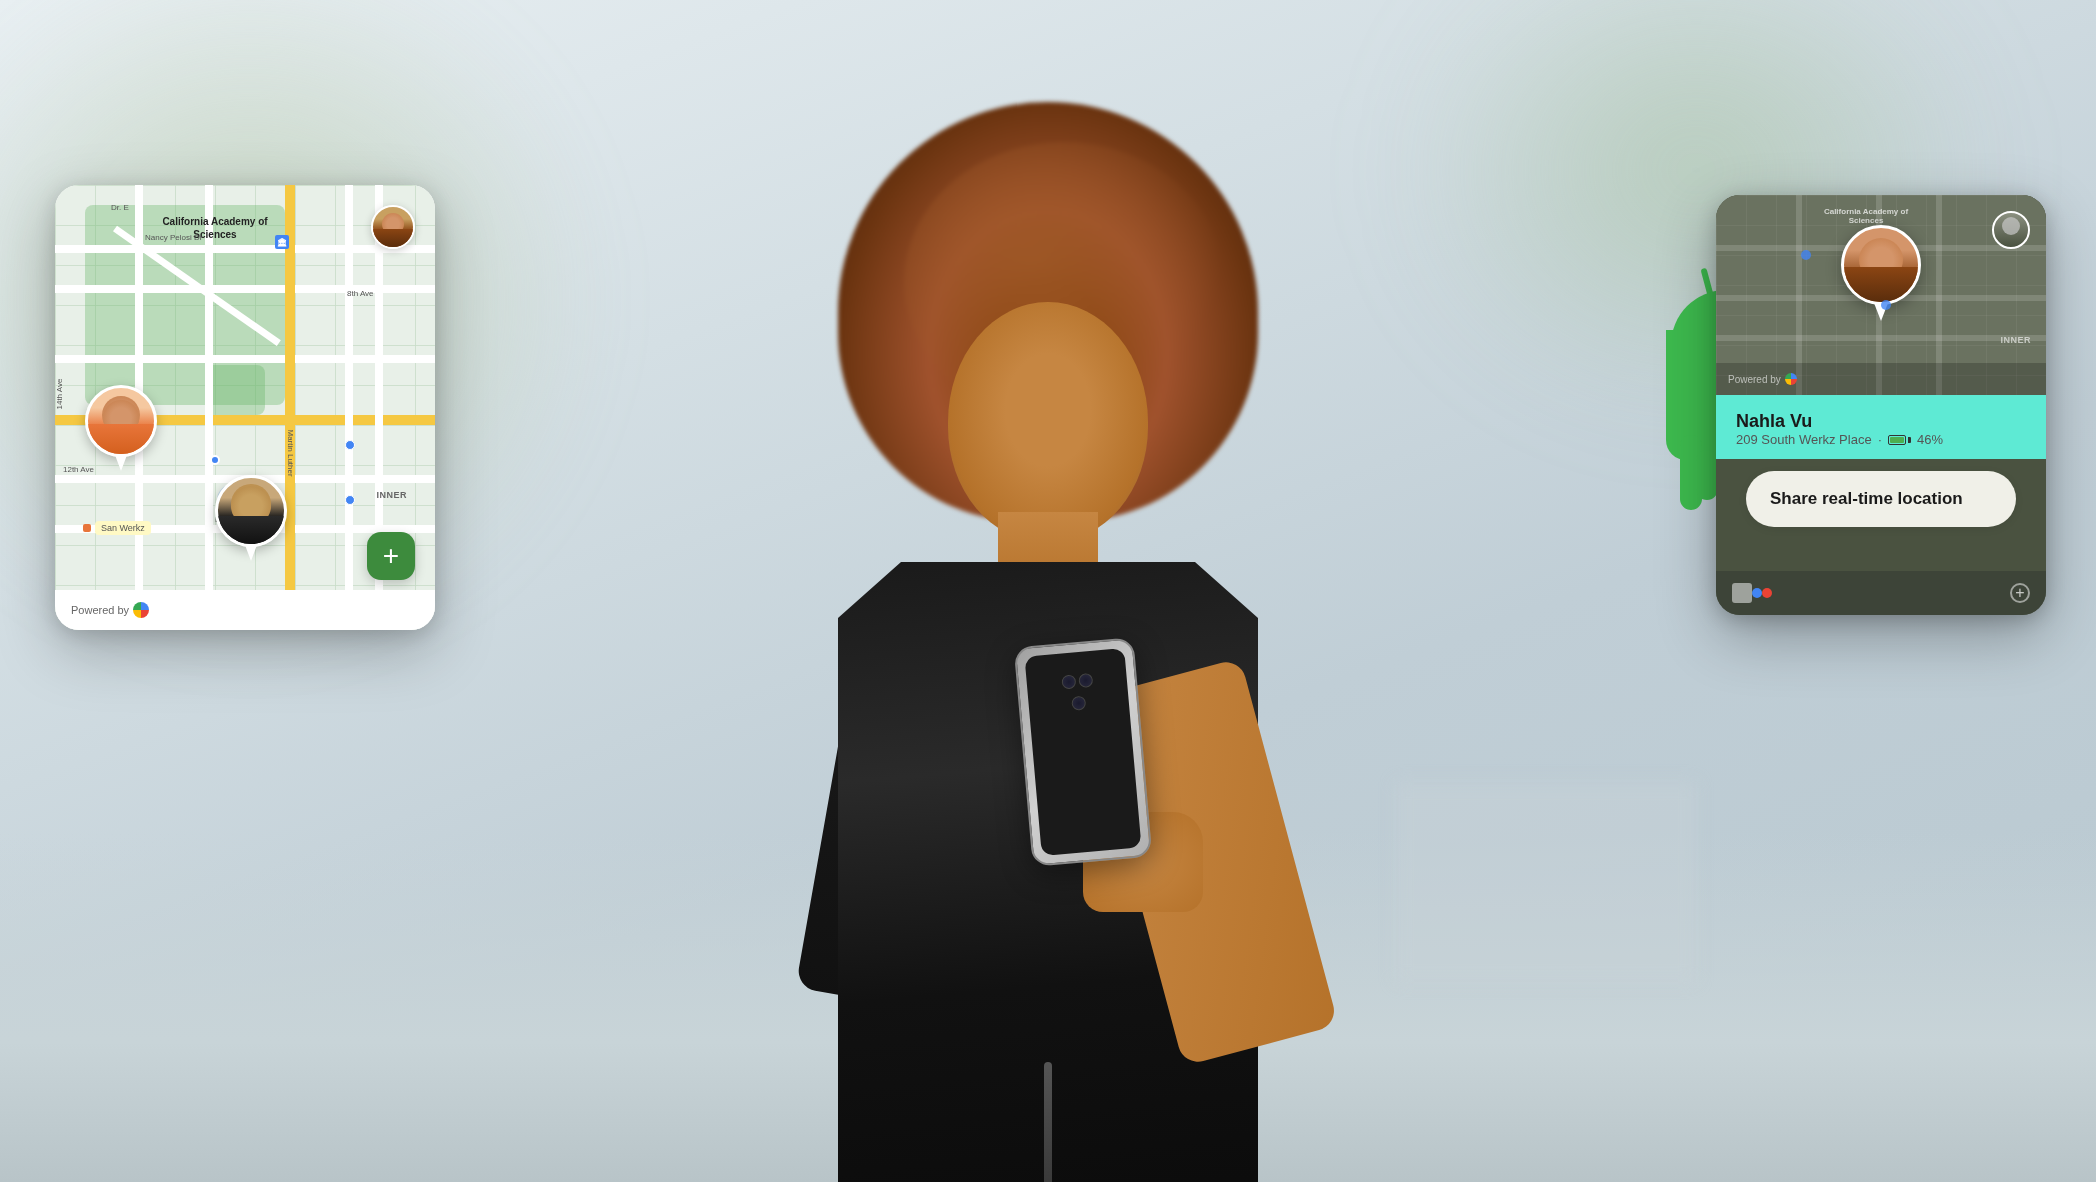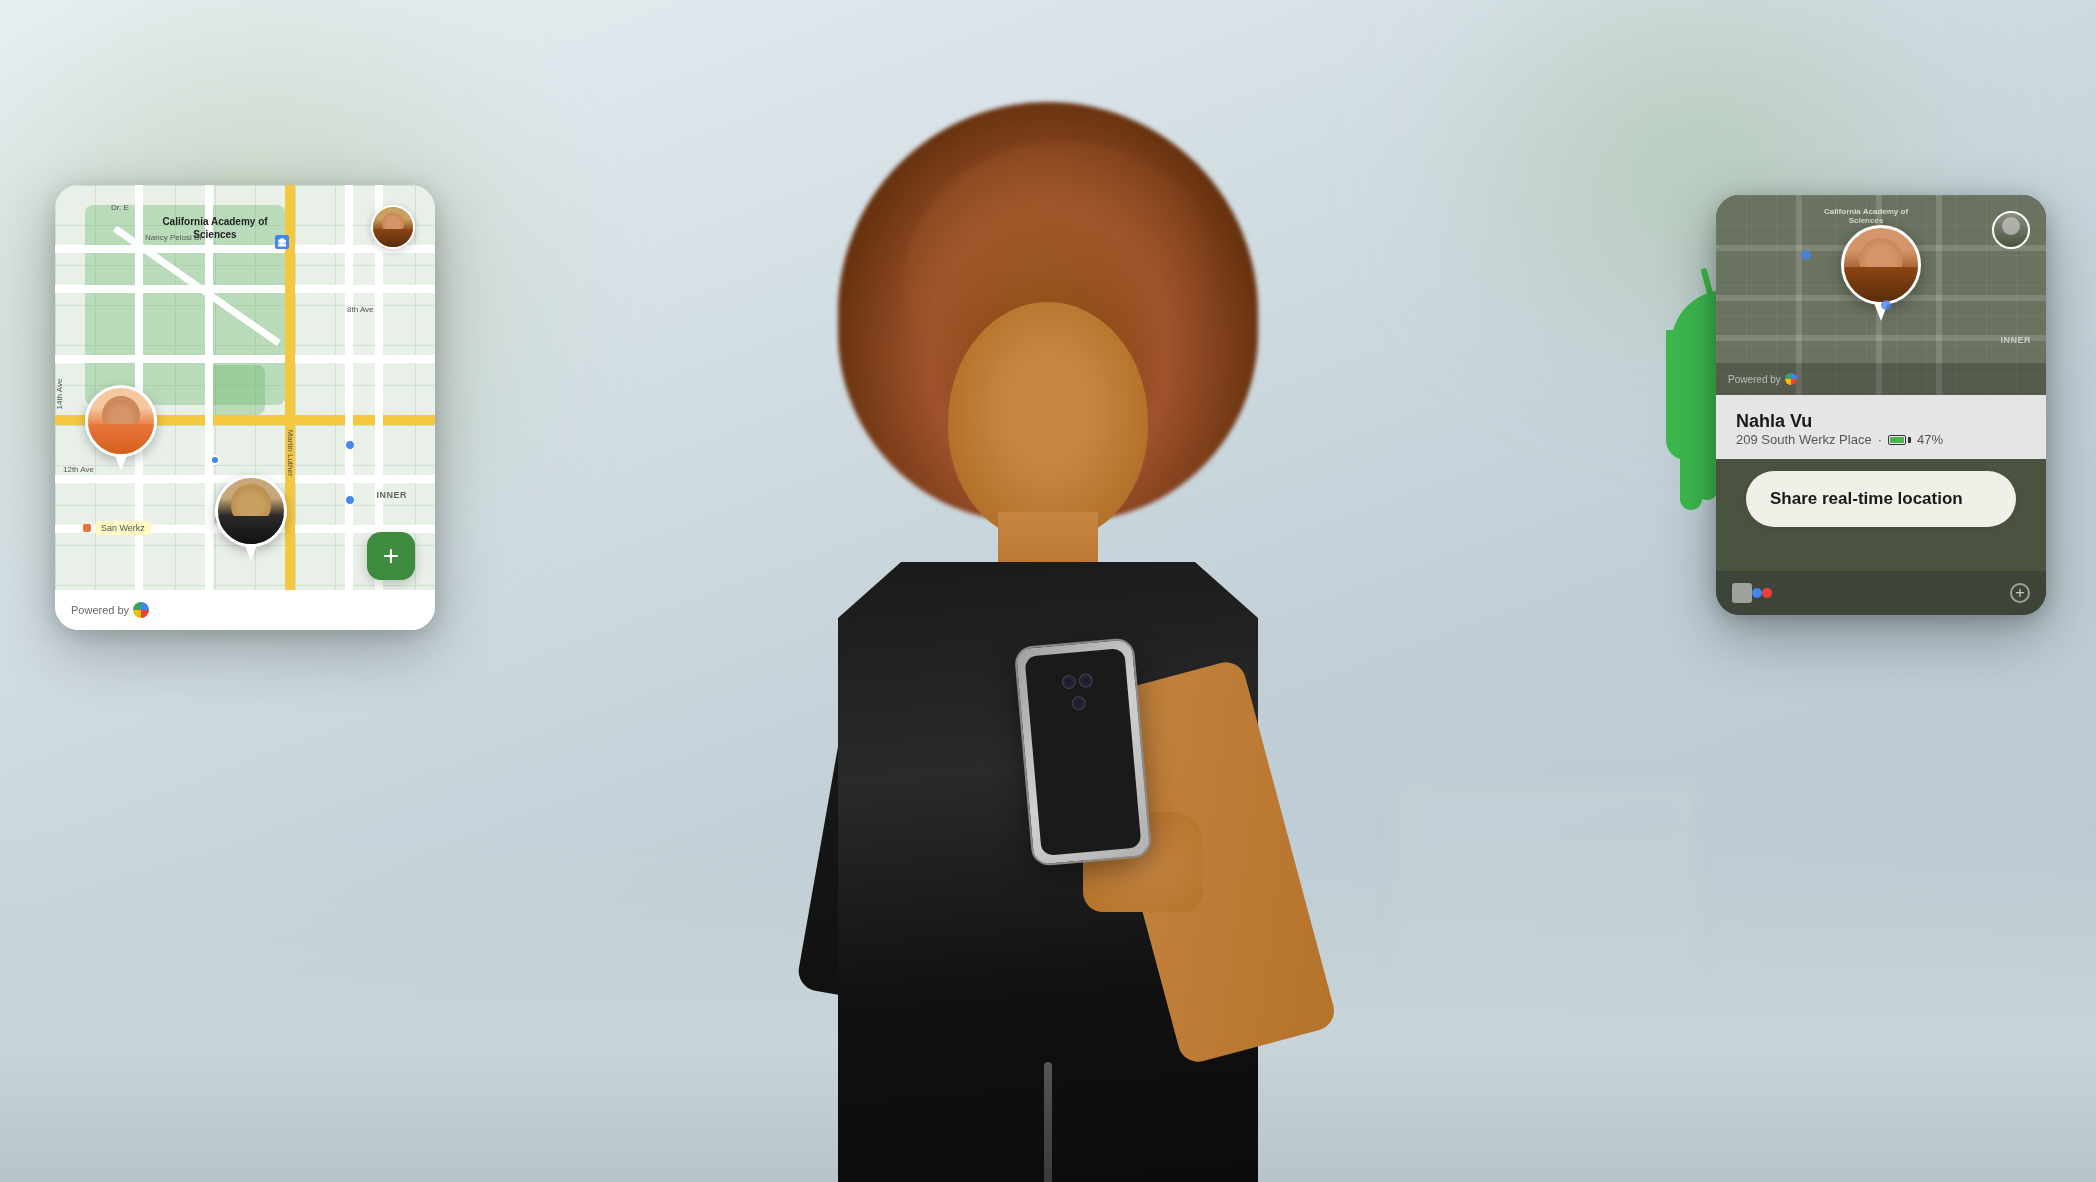--- a/index.html
+++ b/index.html
@@ -925,21 +925,21 @@
       <span style="color:white;font-size:8px;font-weight:700;">🏛</span>
     </div>
 
     <div class="street-label" style="top:18px;left:8px;padding-left:48px;">Dr. E</div>
     <div class="street-label" style="top:48px;left:90px;">Nancy Pelosi Dr</div>
     <div class="street-label" style="top:220px;left:4px;transform:rotate(-90deg);transform-origin:left center;white-space:nowrap;">14th Ave</div>
     <div class="street-label" style="top:280px;left:8px;">12th Ave</div>
     <div class="street-label" style="top:340px;left:40px;">Judah St</div>
     <div class="street-label" style="top:330px;left:160px;">Lincoln W</div>
     <div class="martin-label">Martin Luther</div>
-    <div class="street-label" style="top:120px;left:292px;">8th Ave</div>
+    <div class="street-label" style="top:104px;left:292px;">8th Ave</div>
 
     <div class="blue-dot" style="top:305px;left:168px;"></div>
 
     <div class="san-tung-label">San Werkz</div>
     <div style="position:absolute;bottom:98px;left:28px;width:8px;height:8px;background:#e8753a;border-radius:2px;"></div>
 
     <div class="inner-text-left">INNER</div>
 
     <div style="position:absolute;top:270px;left:155px;width:10px;height:10px;background:#4285f4;border-radius:50%;border:2px solid white;"></div>
     <div style="position:absolute;top:310px;left:290px;width:10px;height:10px;background:#4285f4;border-radius:50%;border:1px solid white;"></div>
@@ -1005,34 +1005,34 @@
 
     <div class="right-map-location-pin" style="top:55px;left:85px;"></div>
     <div class="right-map-location-pin" style="top:105px;left:165px;"></div>
 
     <div class="right-powered-bar">
       <span>Powered by</span>
       <div class="gmaps-logo-small"></div>
     </div>
   </div>
 
-  <div style="background:#e5e5e5;padding:16px 20px 12px;">
+  <div style="background:#5eead4;padding:16px 20px 12px;">
 
     <div class="user-name">Nahla Vu</div>
 
     <div class="user-location">
       <span>209 South Werkz Place</span>
       <span>·</span>
       <span class="battery-icon">
         <span class="battery-body">
           <span class="battery-fill"></span>
         </span>
         <span class="battery-tip"></span>
       </span>
-      <span>47%</span>
+      <span>46%</span>
     </div>
   </div>
 
 
   <div style="padding:0 14px 8px;">
     <button class="share-btn">
       <span>Share real-time location</span>
     </button>
   </div>
 

